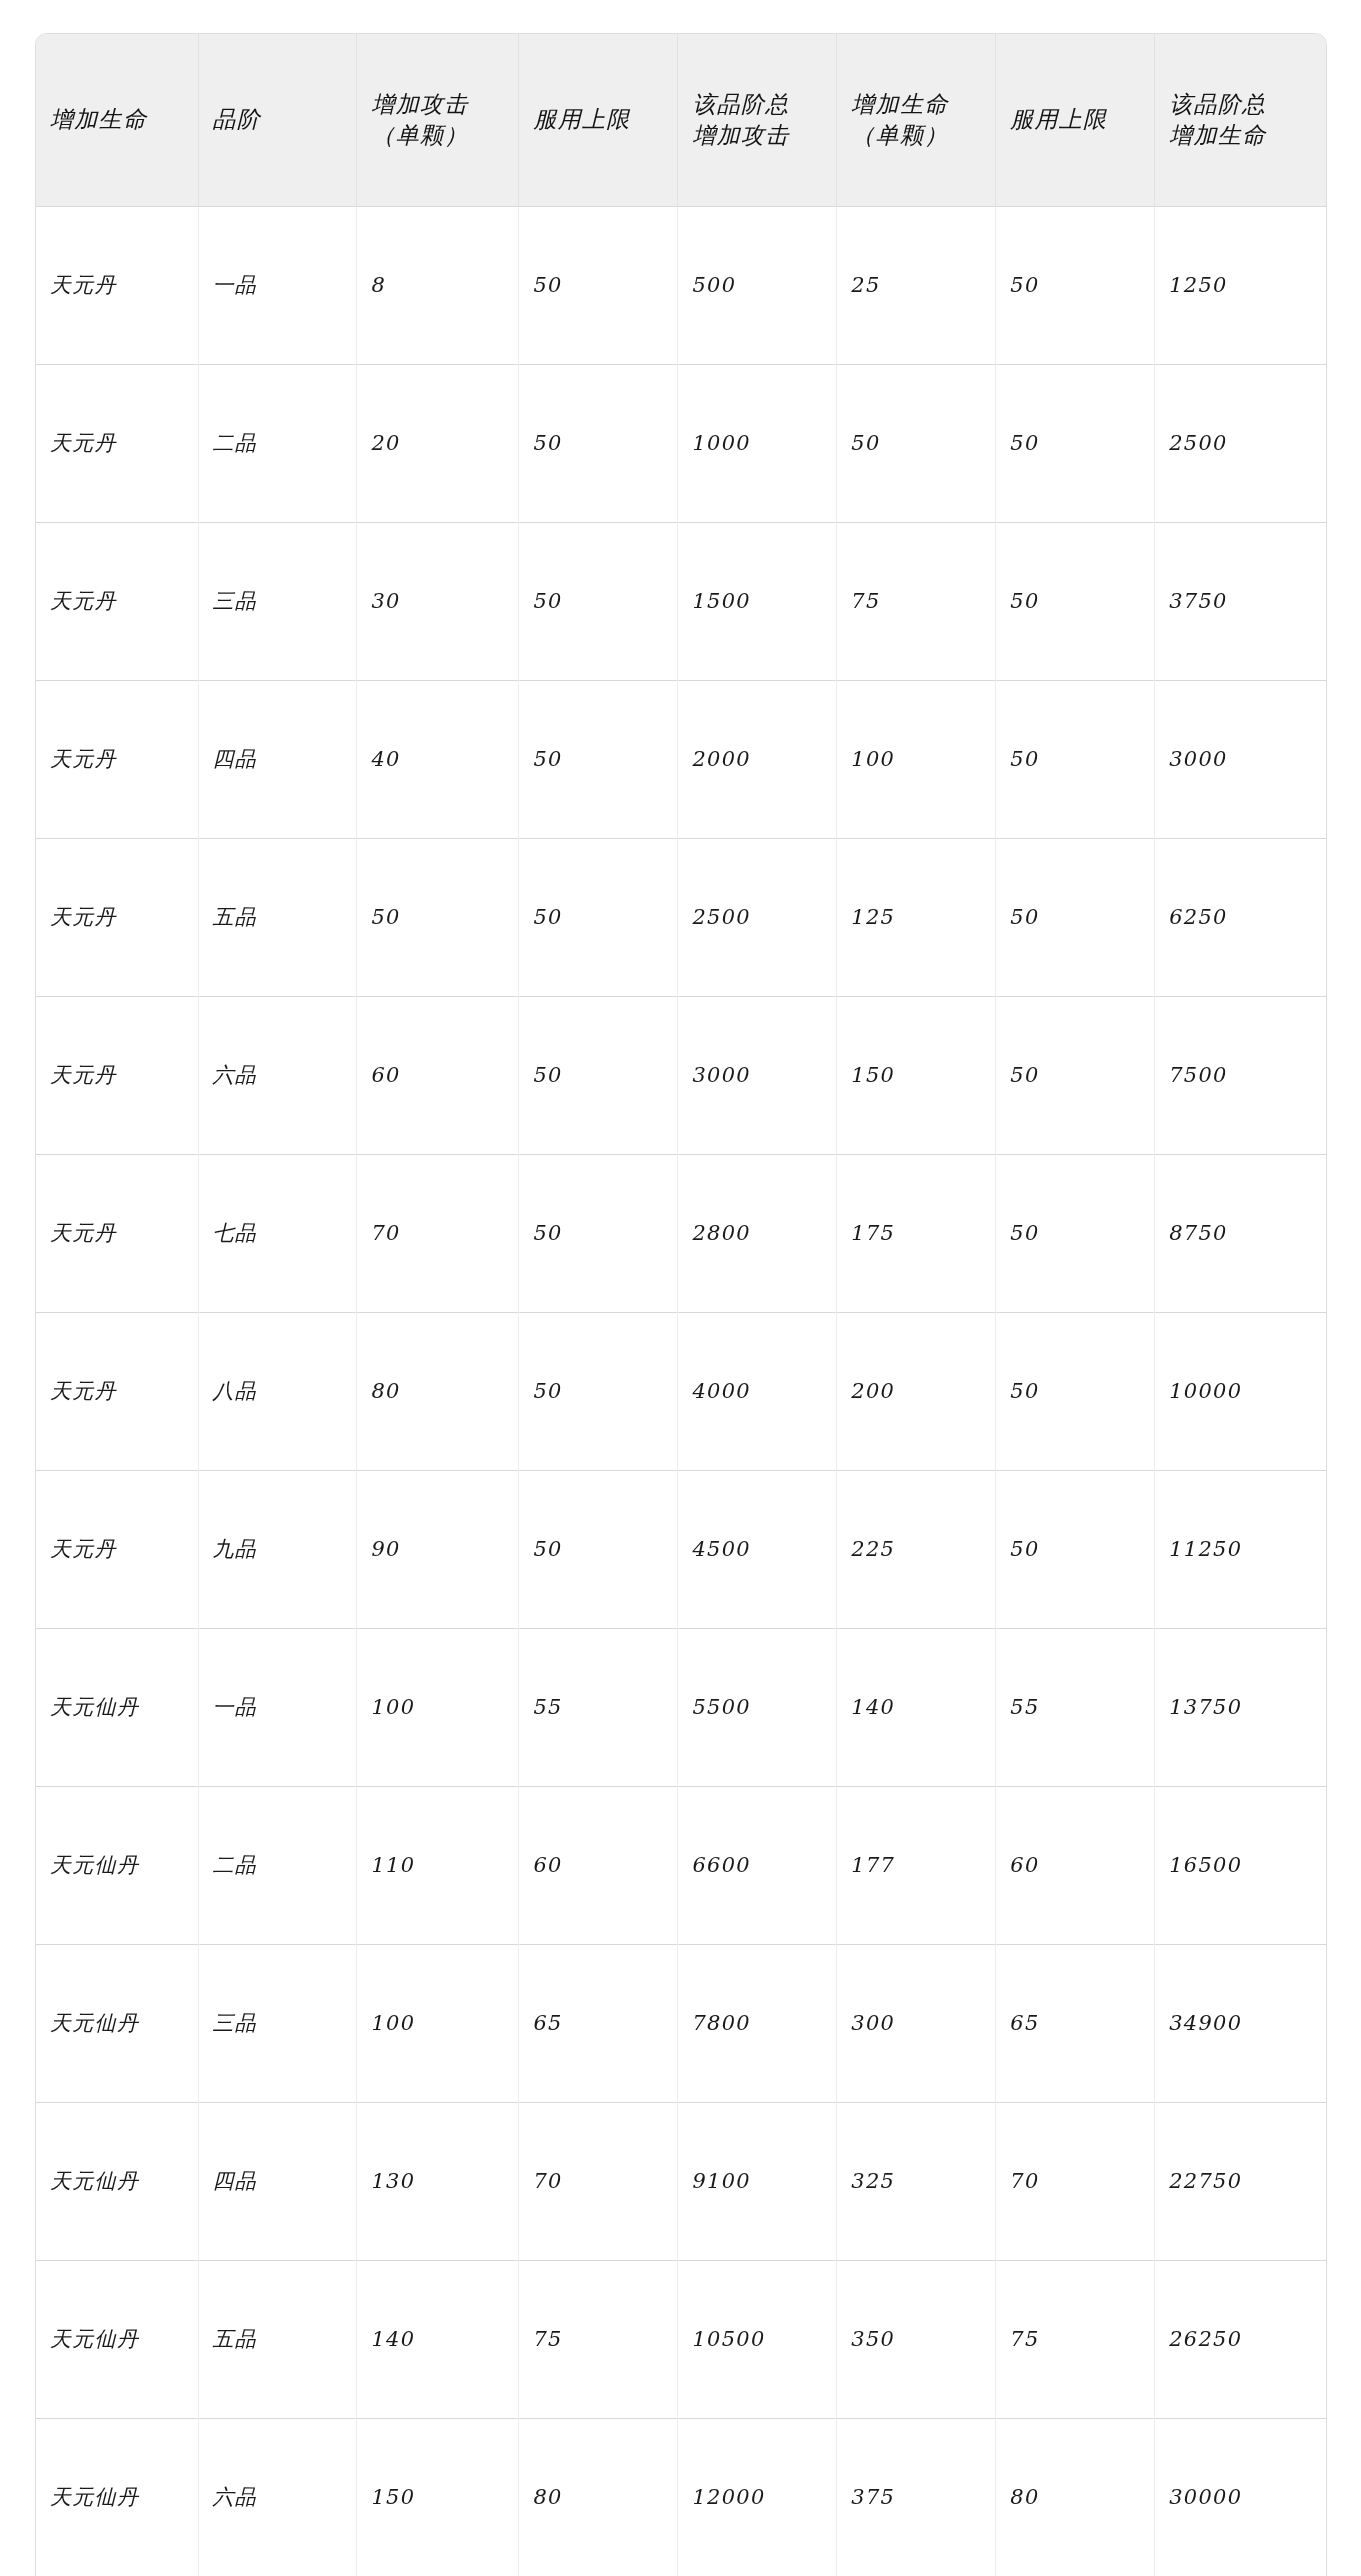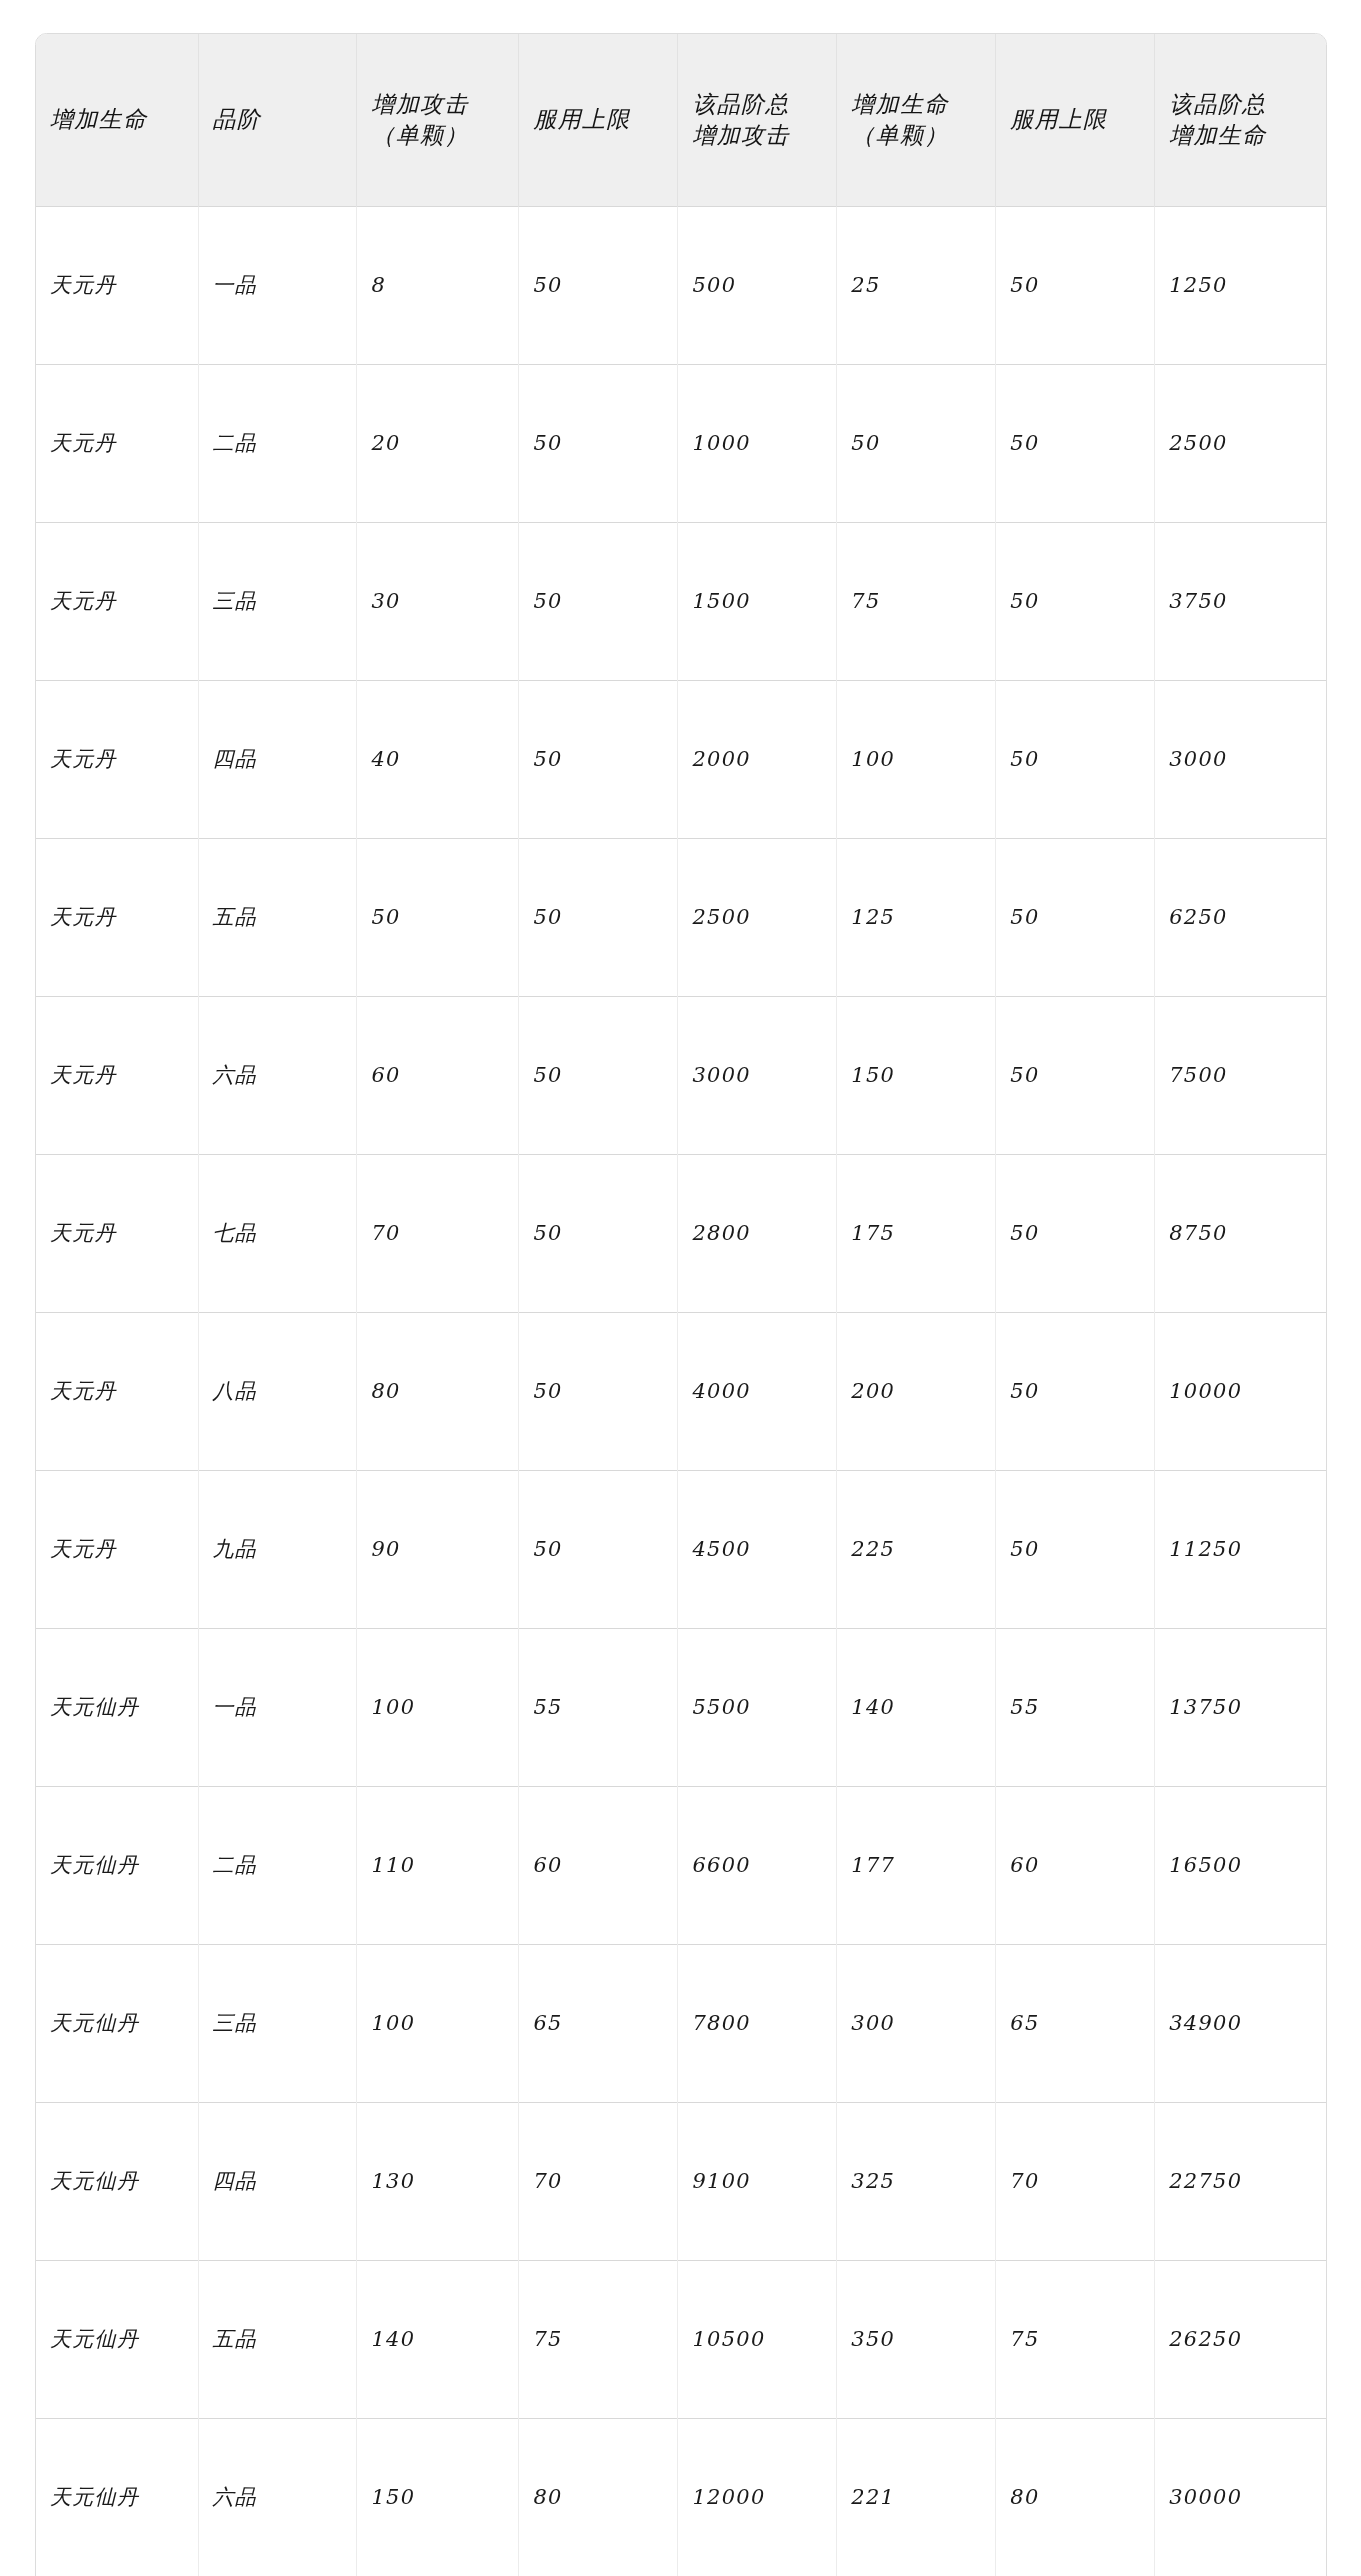--- a/index.html
+++ b/index.html
@@ -253,21 +253,21 @@
           <td>350</td>
           <td>75</td>
           <td>26250</td>
         </tr>
         <tr>
           <td>天元仙丹</td>
           <td>六品</td>
           <td>150</td>
           <td>80</td>
           <td>12000</td>
-          <td>221</td>
+          <td>375</td>
           <td>80</td>
           <td>30000</td>
         </tr>
         <tr>
           <td>天元仙丹</td>
           <td>七品</td>
           <td>160</td>
           <td>85</td>
           <td>13600</td>
           <td>400</td>

